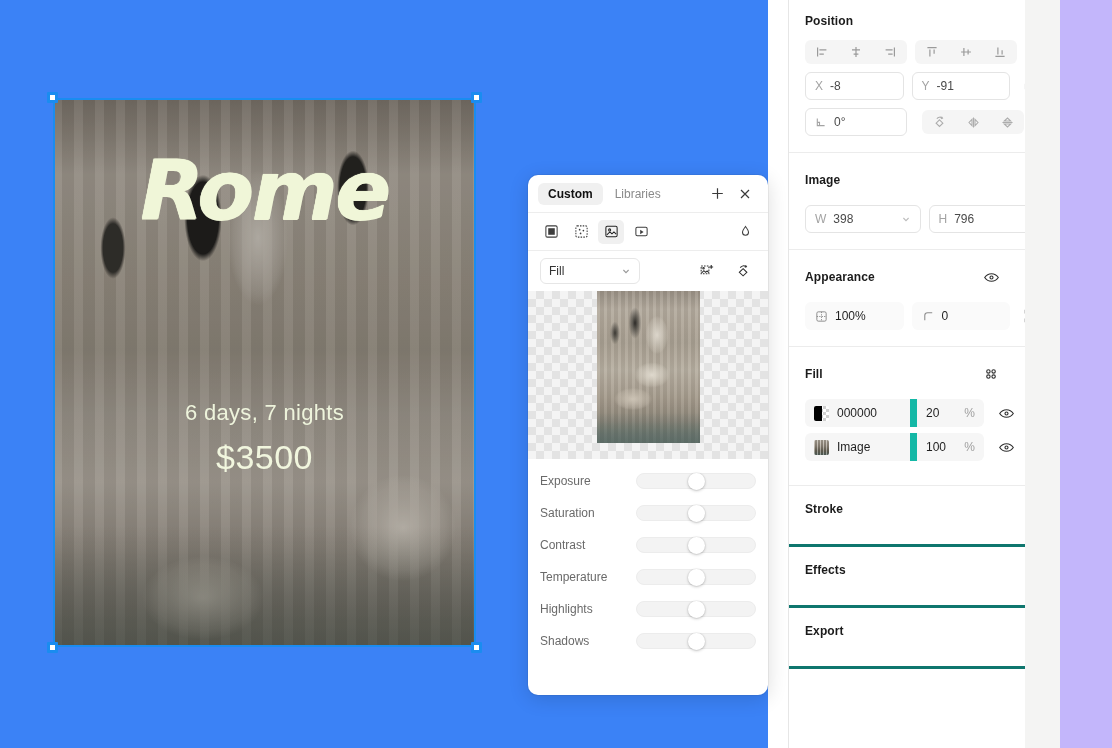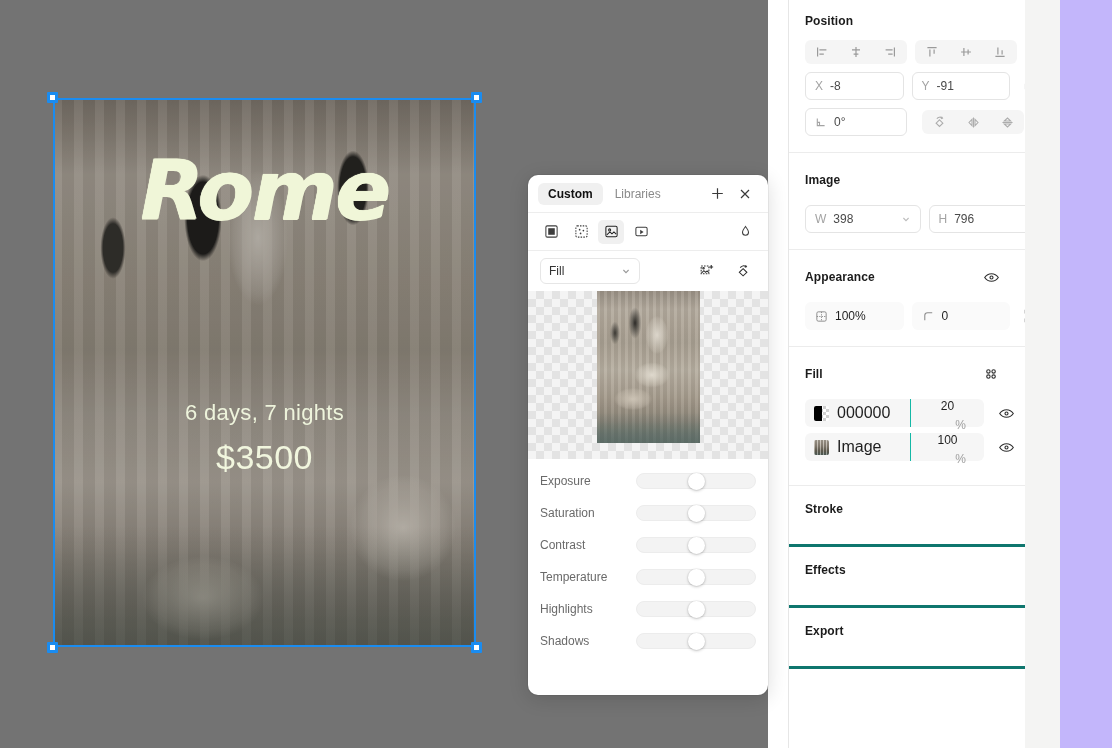--- a/index.html
+++ b/index.html
@@ -8,21 +8,21 @@
     width: 1112px; height: 748px;
     overflow: hidden;
     font-family: "Liberation Sans", sans-serif;
     background: #ffffff;
   }
   #app { position: relative; width: 1112px; height: 748px; background: #ffffff; }
 
   
   #canvas-area {
     position: absolute; left: 0; top: 0; width: 768px; height: 748px;
-    background: #737373; overflow: hidden;
+    background: #3b82f6; overflow: hidden;
   }
   #artboard {
     position: absolute; left: 53px; top: 98px; width: 423px; height: 549px;
     overflow: hidden;
     background: #a79c90;
   }
   
   #artboard .photo {
     position: absolute; inset: 0;
     background:
@@ -147,27 +147,26 @@
     height: 28px; margin-bottom: 6px;
   }
   .fill-main {
     display: flex; align-items: center; gap: 8px;
     background: #f6f6f6; border-radius: 6px 0 0 6px;
     height: 28px; padding: 0 9px; flex: 1; min-width: 0;
   }
   .fill-op {
     display: flex; align-items: center; gap: 5px;
     background: #f6f6f6; border-radius: 0 6px 6px 0;
-    height: 28px; padding: 0 18px; width: 74px;
-    border-left: 1px solid #14b8a6;
-    flex-direction: column;
+    height: 28px; padding: 0 9px; width: 74px;
+    border-left: 7px solid #14b8a6;
   }
   .fill-op .num { color: #1f1f1f; font-size: 12px; }
   .fill-op .pct { color: #a0a0a0; font-size: 12px; margin-left: auto; }
-  .fill-name { color: #1f1f1f; font-size: 16px; white-space: nowrap; overflow: hidden; }
+  .fill-name { color: #1f1f1f; font-size: 12px; white-space: nowrap; overflow: hidden; }
   .fill-actions { display: flex; align-items: center; gap: 13px; padding-left: 13px; }
   .swatch-chk {
     width: 15px; height: 15px; border-radius: 2px; flex: none;
     background-image:
       linear-gradient(45deg, #d0d0d0 25%, transparent 25%, transparent 75%, #d0d0d0 75%),
       linear-gradient(45deg, #d0d0d0 25%, transparent 25%, transparent 75%, #d0d0d0 75%);
     background-size: 6px 6px; background-position: 0 0, 3px 3px; background-color: #fff;
     position: relative; overflow: hidden;
   }
   .swatch-chk .half { position: absolute; left: 0; top: 0; bottom: 0; width: 50%; background: #000; }

